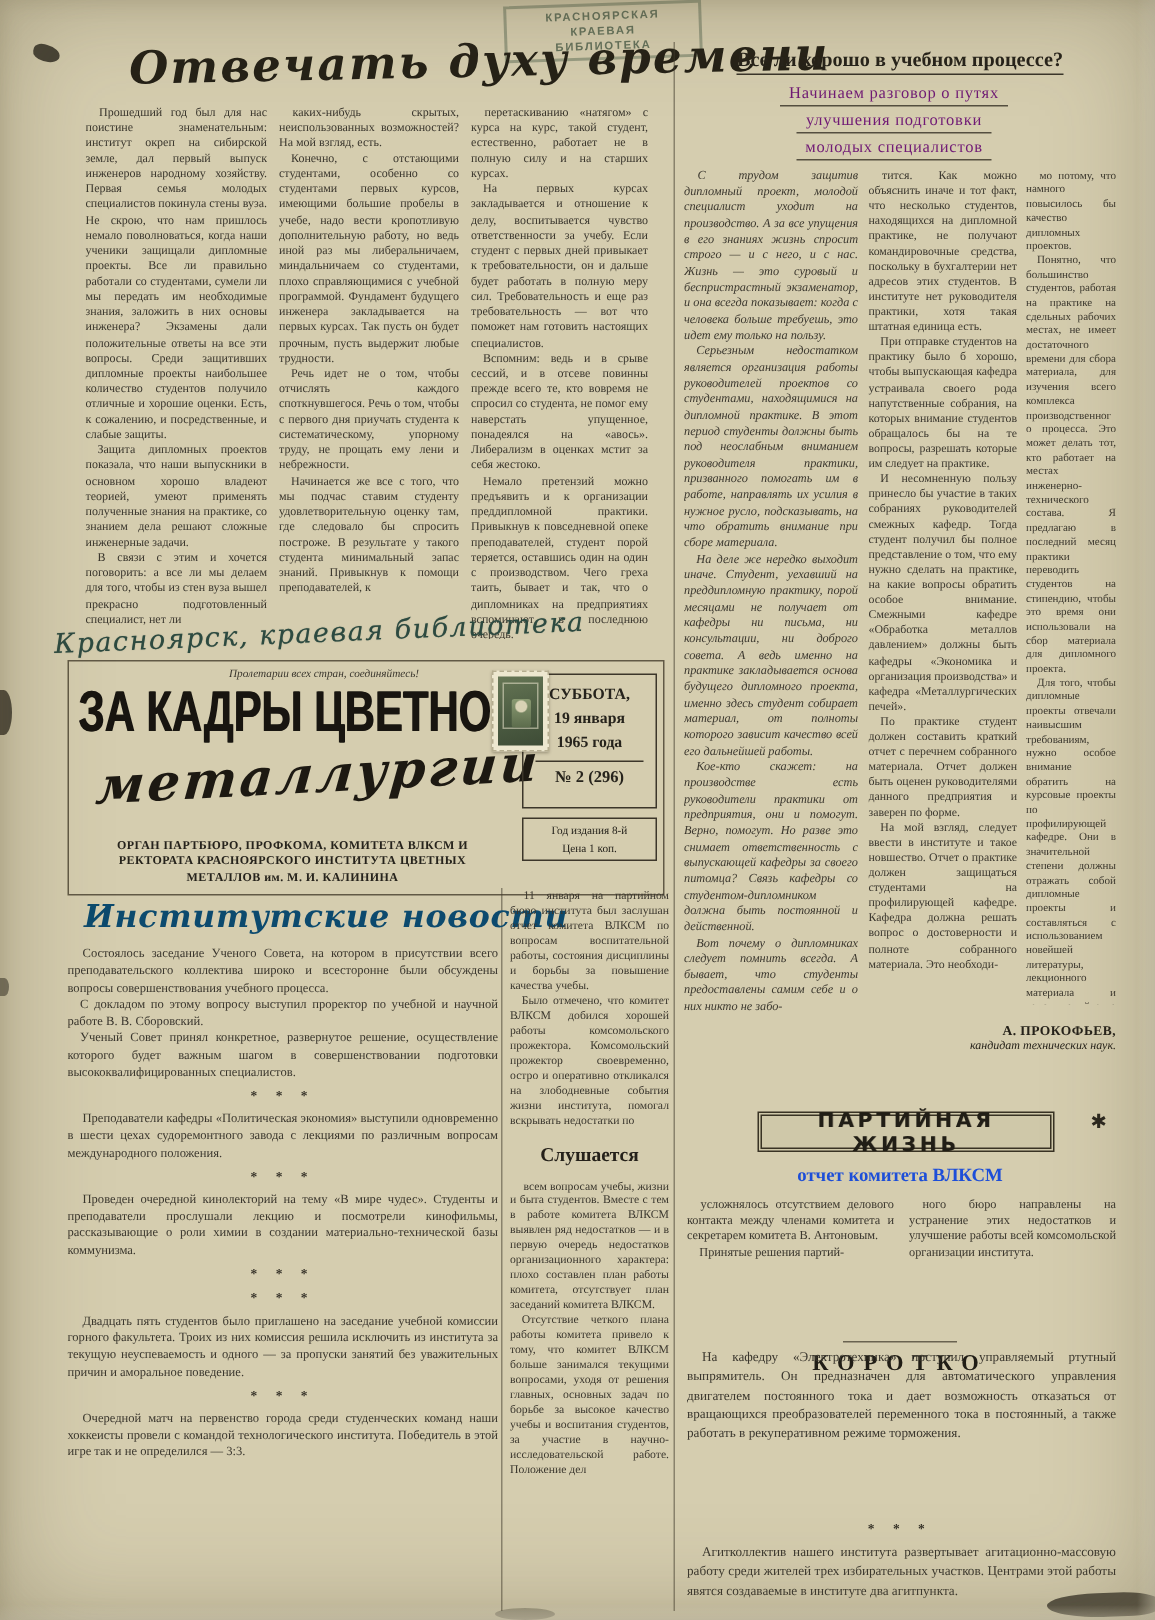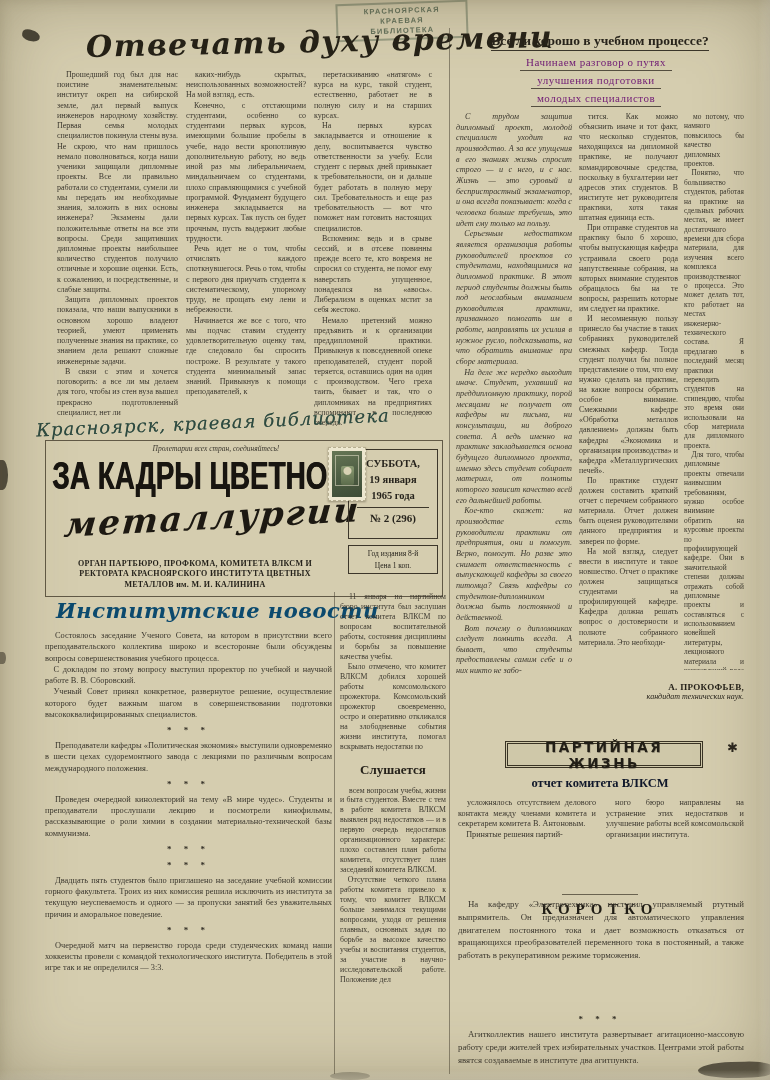--- a/index.html
+++ b/index.html
@@ -107,21 +107,21 @@
   .report { position:absolute; left:340px; top:592px; width:106px; height:486px; }
   .report .col { position:static; display:block; width:auto; height:auto; font-size:7.8px; }
   .rep-head { text-align:center; font-weight:bold; font-size:13px; margin:10px 0 8px; color:#25211a; }
 
   .party-banner { position:absolute; left:505px; top:741px; width:198px; height:27px;
     border:3px double #393324; background:rgba(205,197,166,.65); display:flex; align-items:center; justify-content:center;
     font-family:"DejaVu Sans", sans-serif; font-weight:bold; font-size:13.5px; letter-spacing:2.5px;
     color:#211e16; text-shadow:.5px .5px 0 rgba(33,30,22,.35);text-align:center; }
   .party-star { position:absolute; left:727px; top:740px; font-size:13px; color:#2a261e; }
   .party-sub { position:absolute; left:455px; top:776px; width:290px; text-align:center;
-    font-weight:bold; font-size:12.5px; color:#0f172a; }
+    font-weight:bold; font-size:12.5px; color:#1d4ed8; }
   .party-c1 { left:458px; top:798px; width:138px; height:90px; font-size:8.2px; }
   .party-c2 { left:606px; top:798px; width:138px; height:90px; font-size:8.2px; }
 
   .korotko-rule { position:absolute; left:562px; top:894px; width:76px; border-top:1px solid rgba(60,54,40,.7); }
   .korotko-title { position:absolute; left:455px; top:901px; width:290px; text-align:center;
     font-weight:bold; font-size:15px; letter-spacing:6px; color:#201d15; }
   .korotko-p { position:absolute; left:458px; width:286px; font-size:8.8px; line-height:1.45;
     text-align:justify; color:#3b372e; white-space:pre-line; text-indent:10px; }
   .k1 { top:898px; }
   .k-sep { position:absolute; left:455px; top:1010px; width:290px; }

